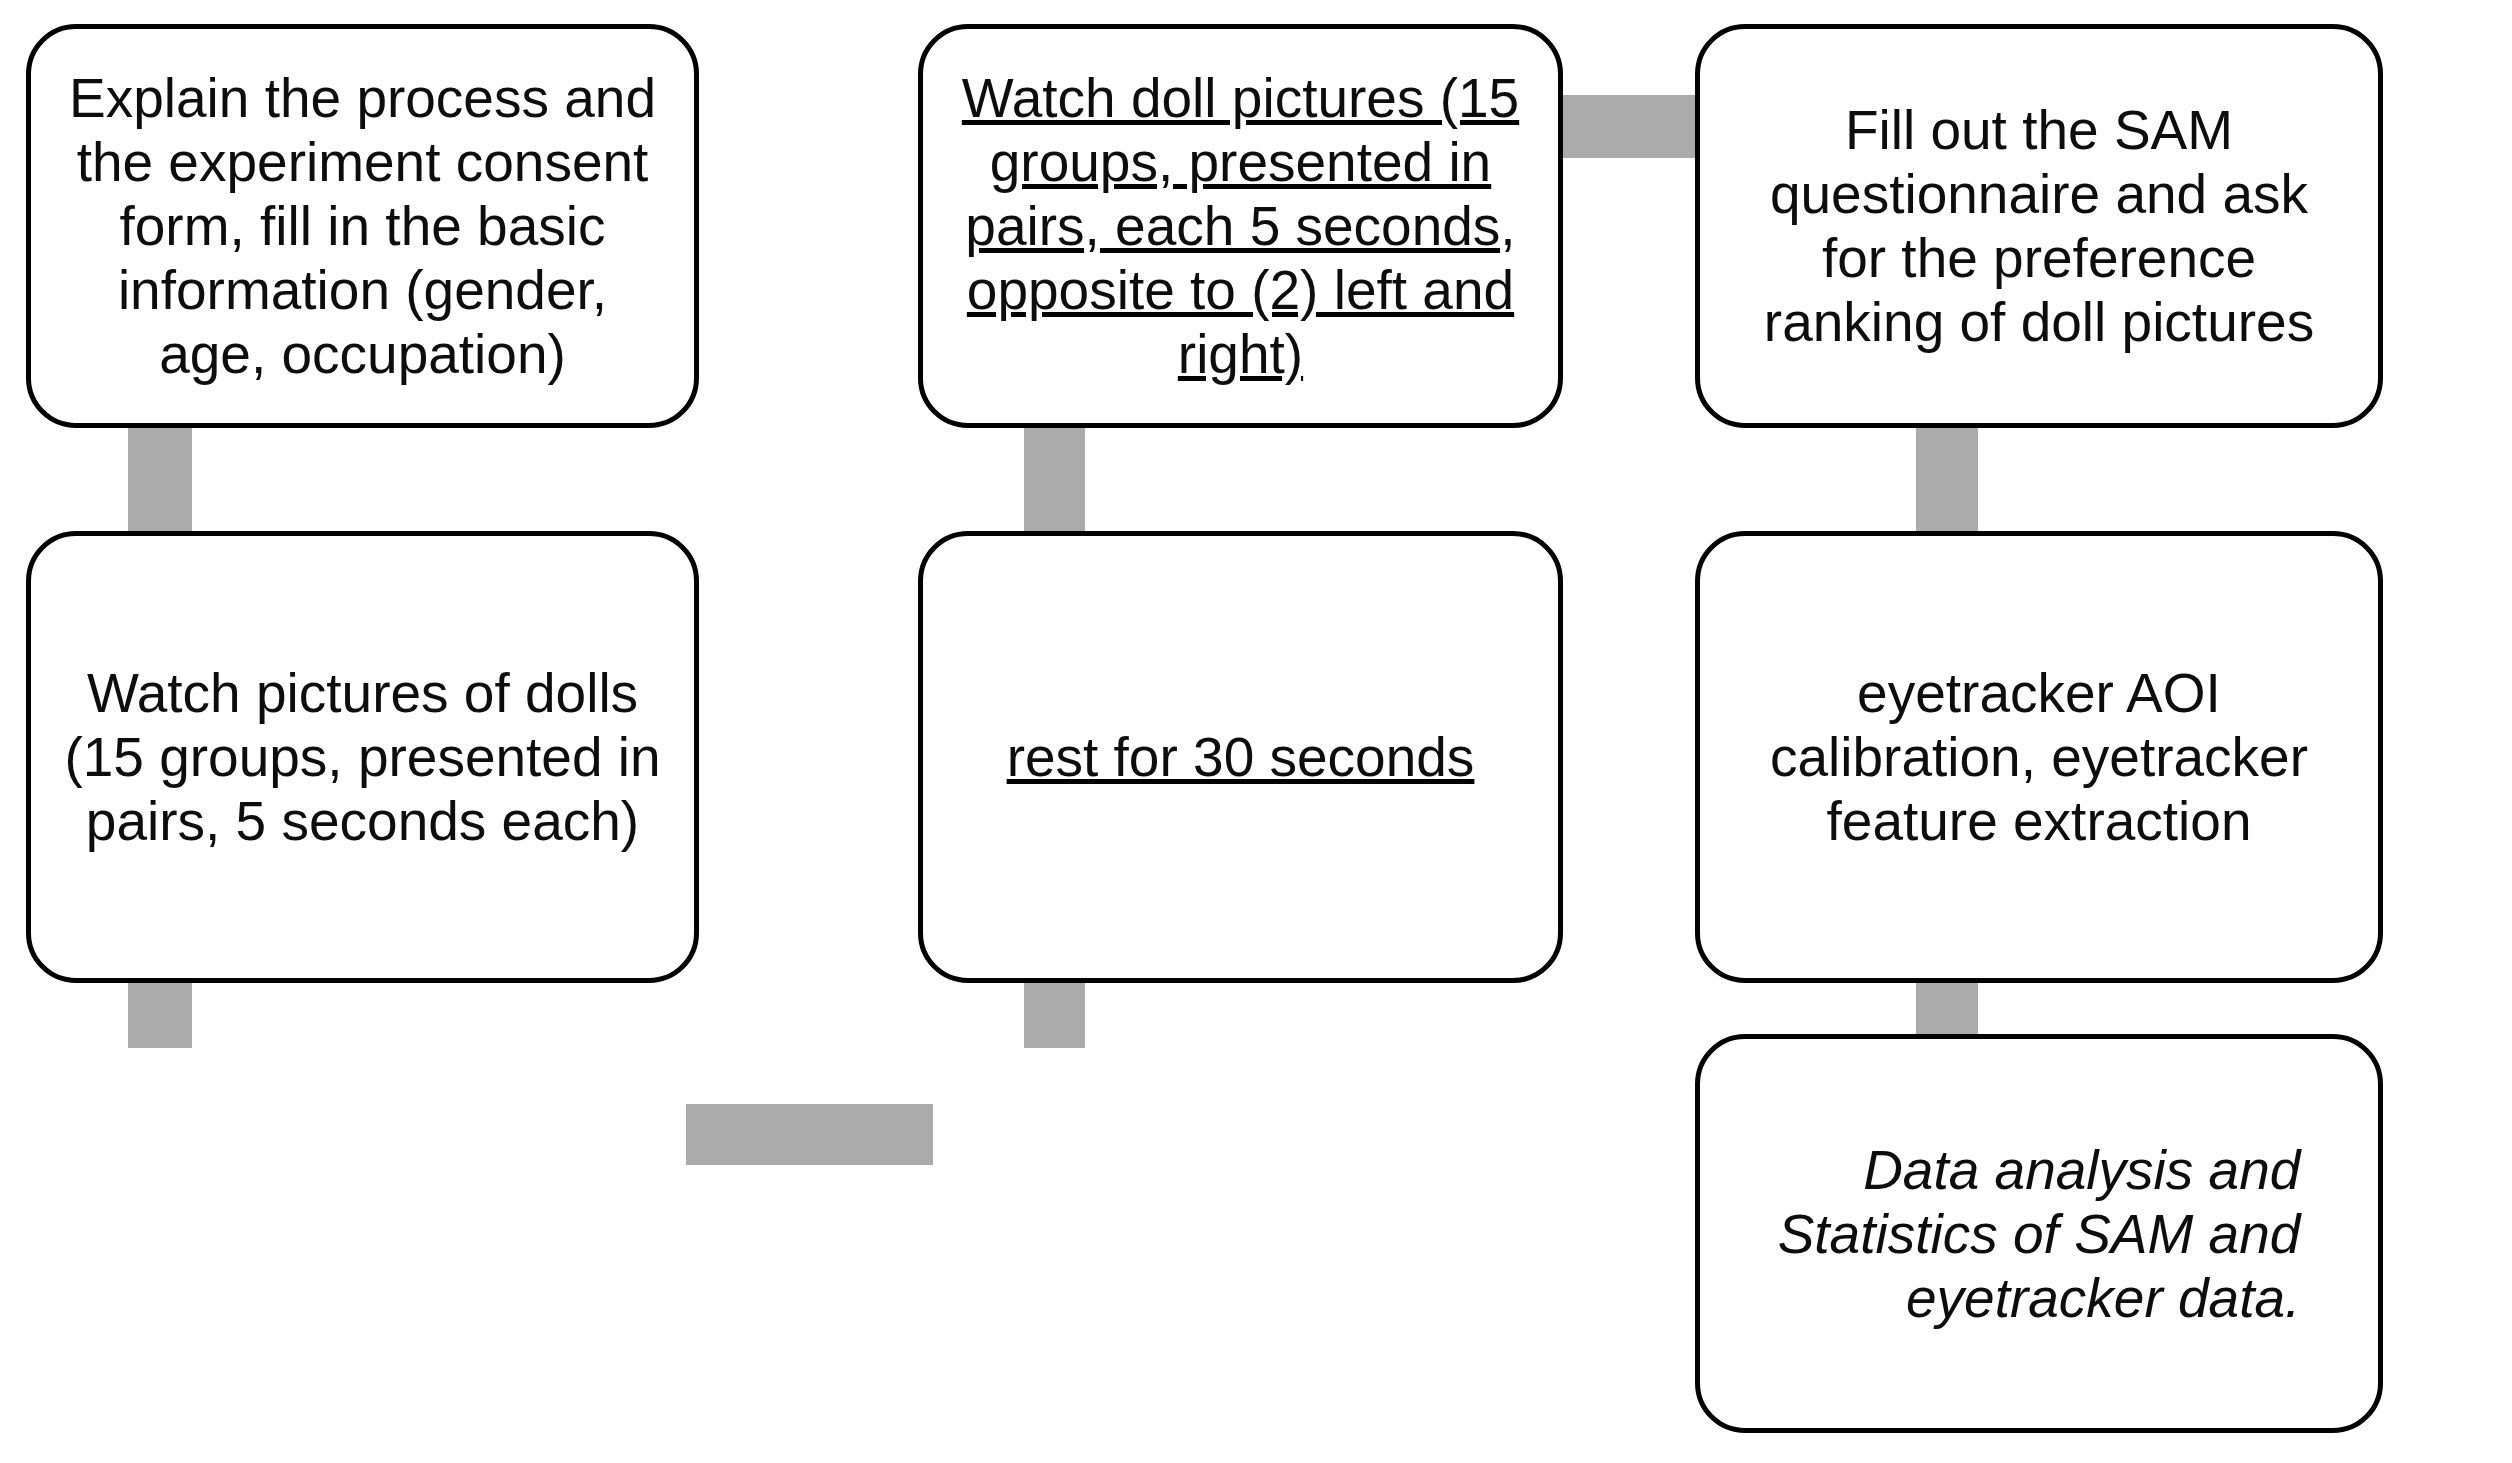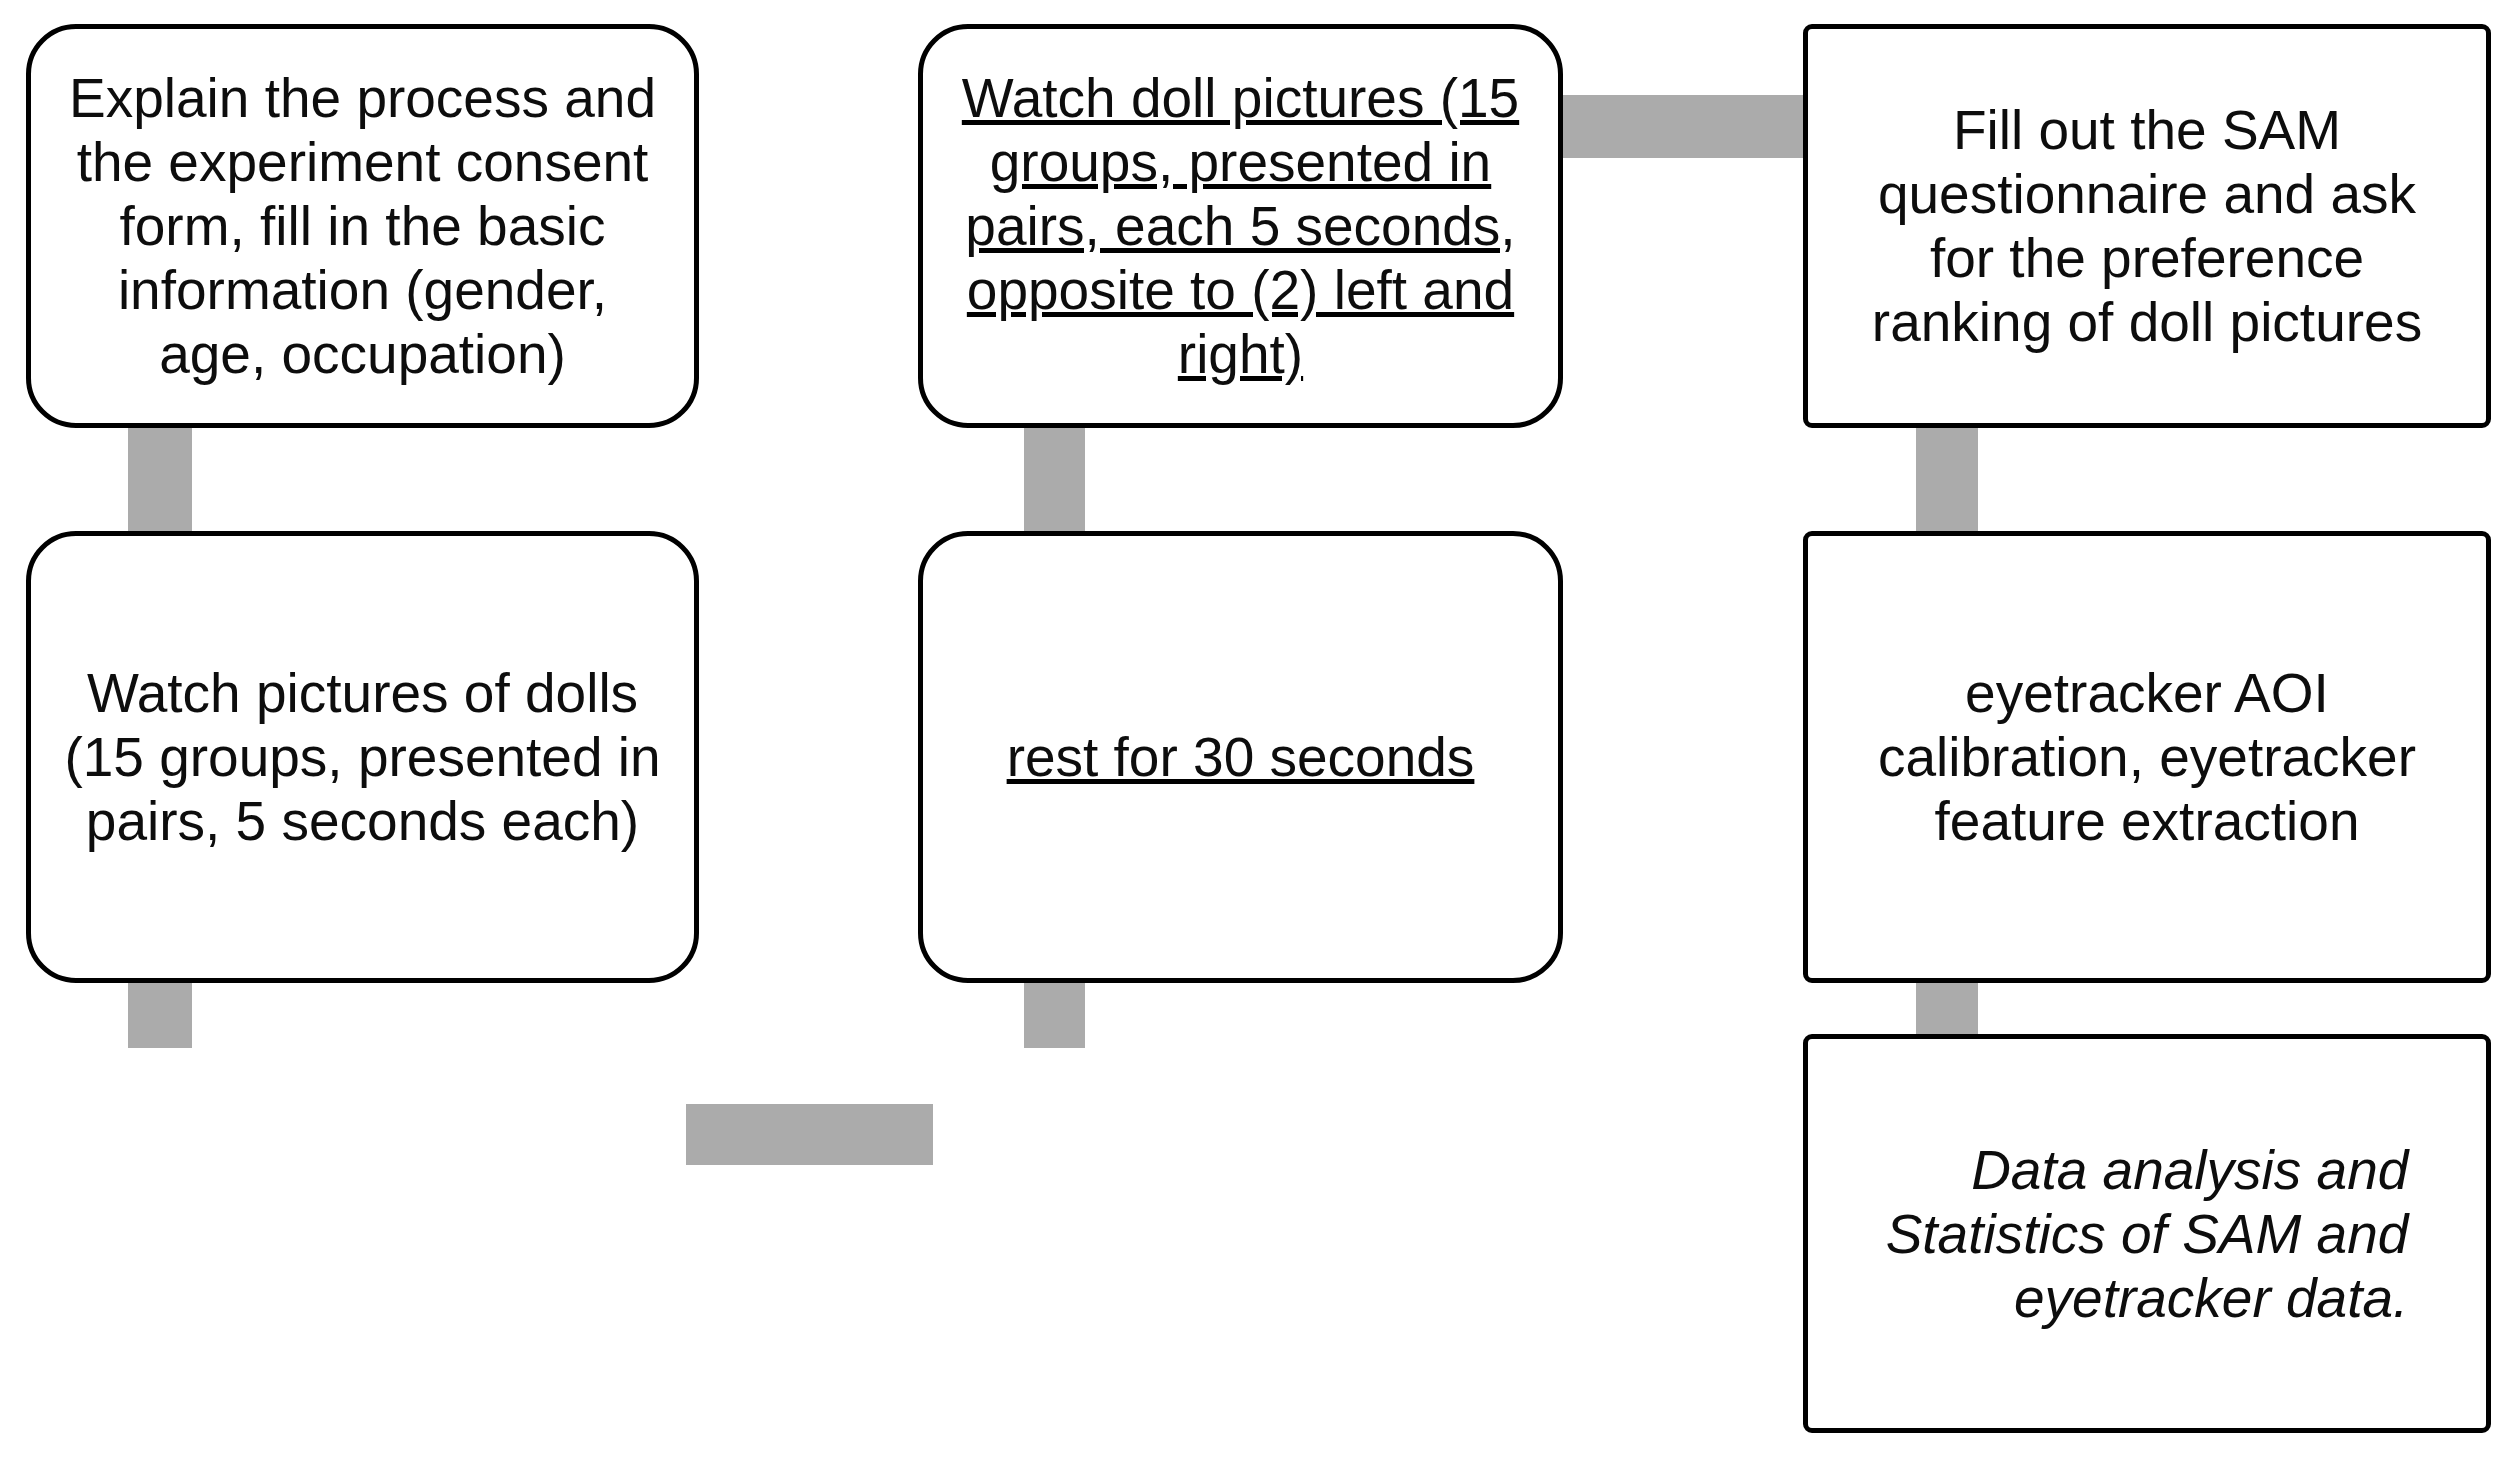--- a/index.html
+++ b/index.html
@@ -40,21 +40,21 @@
     color: #0d0d0d;
     letter-spacing: 0px;
   }
   .italic .txt {
     font-style: italic;
     text-align: right;
   }
   
   .c1 { left: 26px;   width: 673px; }
   .c2 { left: 918px; width: 645px; text-decoration: underline; }
-  .c3 { left: 1803px; width: 688px; border-radius: 9px; }
+  .c3 { left: 1695px; width: 688px; }
   
   .r1 { top: 24px;   height: 404px; }
   .r2 { top: 531px;  height: 452px; text-align: center; }
   .r3 { top: 1034px; height: 399px; }
   
   .v-c1 { left: 128px;  width: 64px; }
   .v-c2 { left: 1024px; width: 61px; }
   .v-c3 { left: 1916px; width: 62px; }
   .v-r12 { top: 412px;  height: 130px; }
   .v-r23 { top: 918px; height: 130px; }

